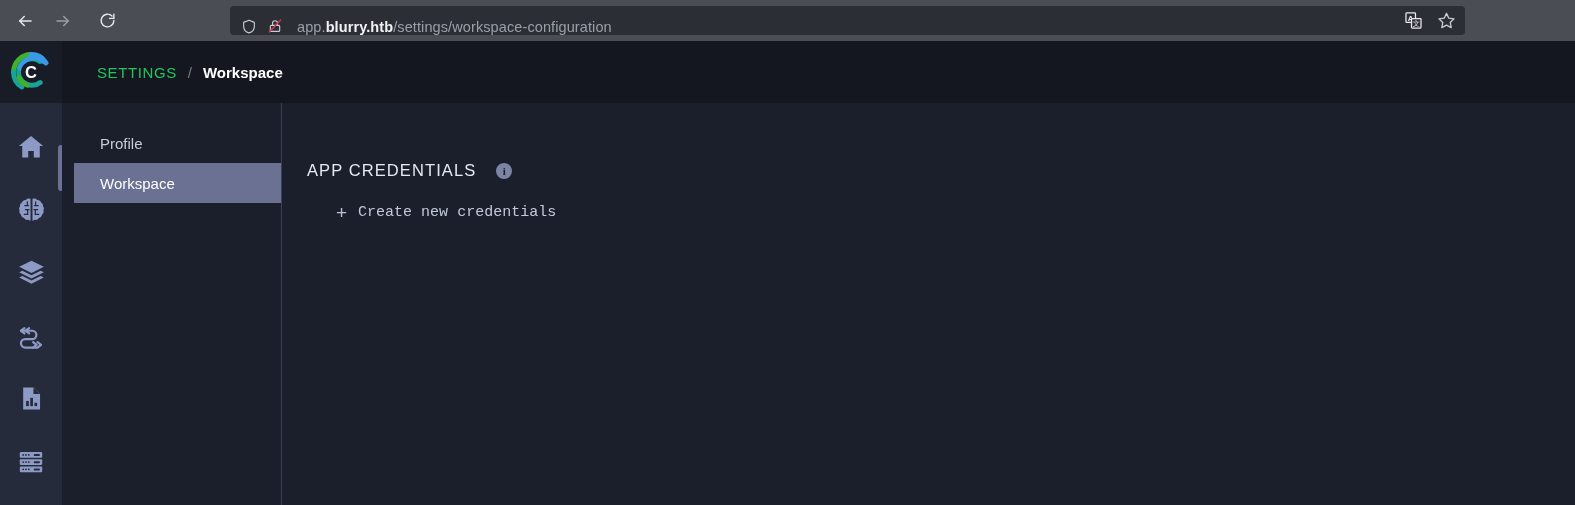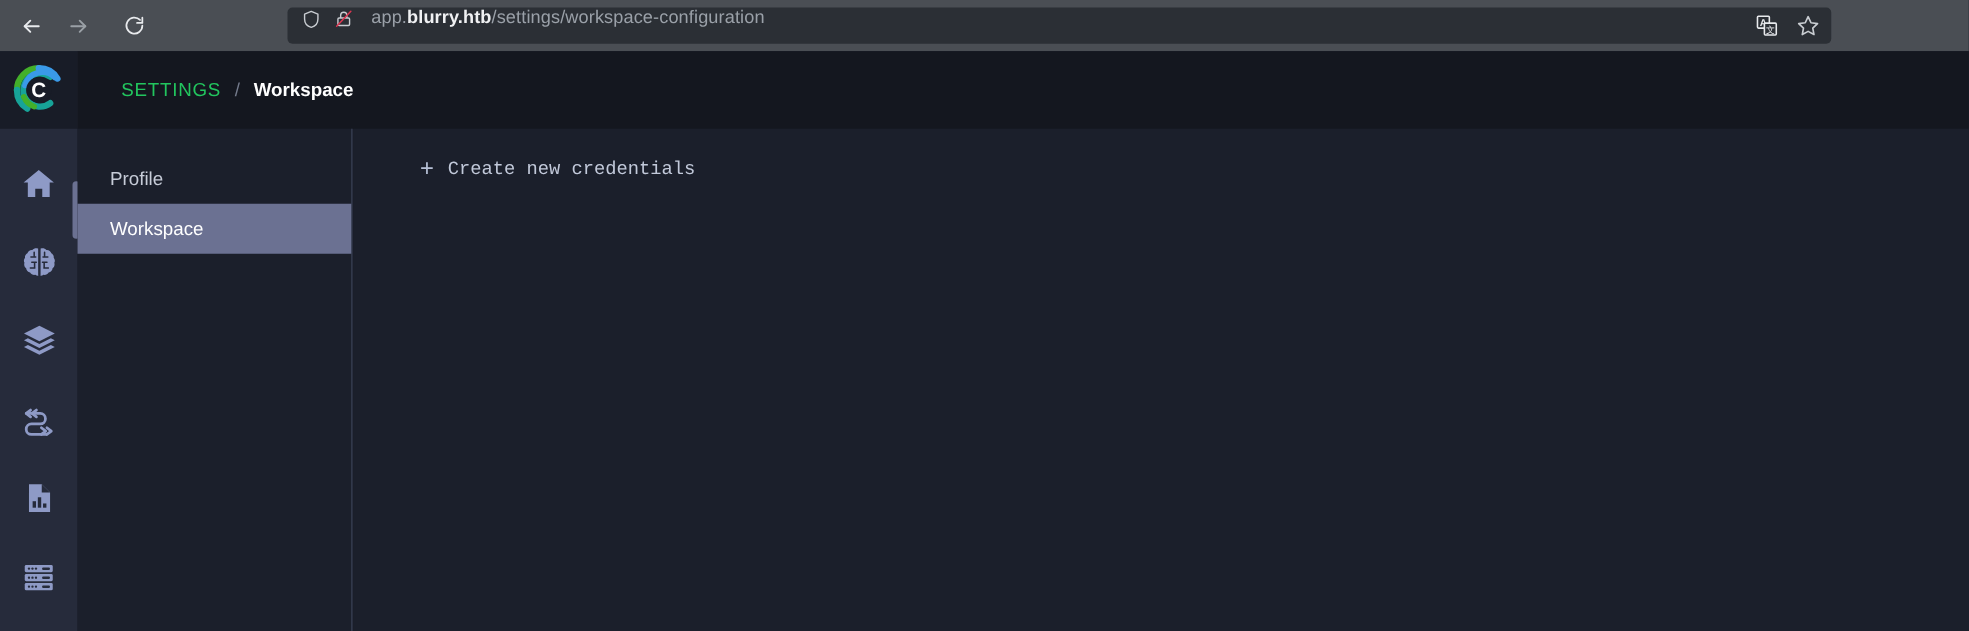--- a/index.html
+++ b/index.html
@@ -16,21 +16,21 @@
     background:#4a4e54; display:flex; align-items:center;
   }
   .nav-btns{ display:flex; align-items:center; gap:0; padding-left:6px; }
   .nav-btn{
     width:38px; height:30px; display:flex; align-items:center; justify-content:center;
     border-radius:4px; cursor:pointer;
   }
   .nav-btn svg{ display:block; }
   .url-wrap{
     position:absolute; left:230px; top:6px; width:1235px; height:29px;
-    background:#2b2f35; border-radius:4px; display:flex; align-items:flex-start;
+    background:#2b2f35; border-radius:4px; display:flex; align-items:flex-end;
   }
   .url-icons{ display:flex; align-items:center; gap:10px; padding-left:11px; }
   .url-text{
     margin-left:14px; font-size:14.5px; color:#9aa0a8; white-space:nowrap;
     letter-spacing:0.1px;
   }
   .url-text b{ color:#f0f1f3; font-weight:700; }
   .url-right{
     position:absolute; right:9px; top:0; height:29px;
     display:flex; align-items:center; gap:14px;
@@ -71,20 +71,21 @@
     cursor:pointer;
   }
   .crumb-sep{ margin:0 11px; color:#747b8c; font-size:15px; }
   .crumb-cur{ font-size:15px; color:#ffffff; font-weight:700; }
 
   
   .settings-nav{
     position:absolute; left:62px; top:62px; width:220px; height:402px;
     background:#1b1f2b; border-right:1px solid #3a4156;
     padding-top:20px;
+    padding-left:12px;
   }
   .nav-item{
     height:40px; display:flex; align-items:center; padding-left:26px;
     font-size:15px; color:#c7ccd8; cursor:pointer;
   }
   .nav-item.active{ background:#6b7192; color:#ffffff; }
 
   
   .content{
     position:absolute; left:283px; top:62px; width:1292px; height:402px;
@@ -274,20 +275,24 @@
   <div class="settings-nav">
     <div class="nav-item">
       <span>Profile</span>
     </div>
     <div class="nav-item active">
       <span>Workspace</span>
     </div>
   </div>
 
   <div class="content">
+    <div class="section-head">
+      <span class="section-title">APP CREDENTIALS</span>
+      <span class="info-icon">i</span>
+    </div>
 
     <div class="create-link">
       <span class="plus">+</span>
       <span class="create-text">Create new credentials</span>
     </div>
   </div>
 
 </div>
 
 </body></html>

